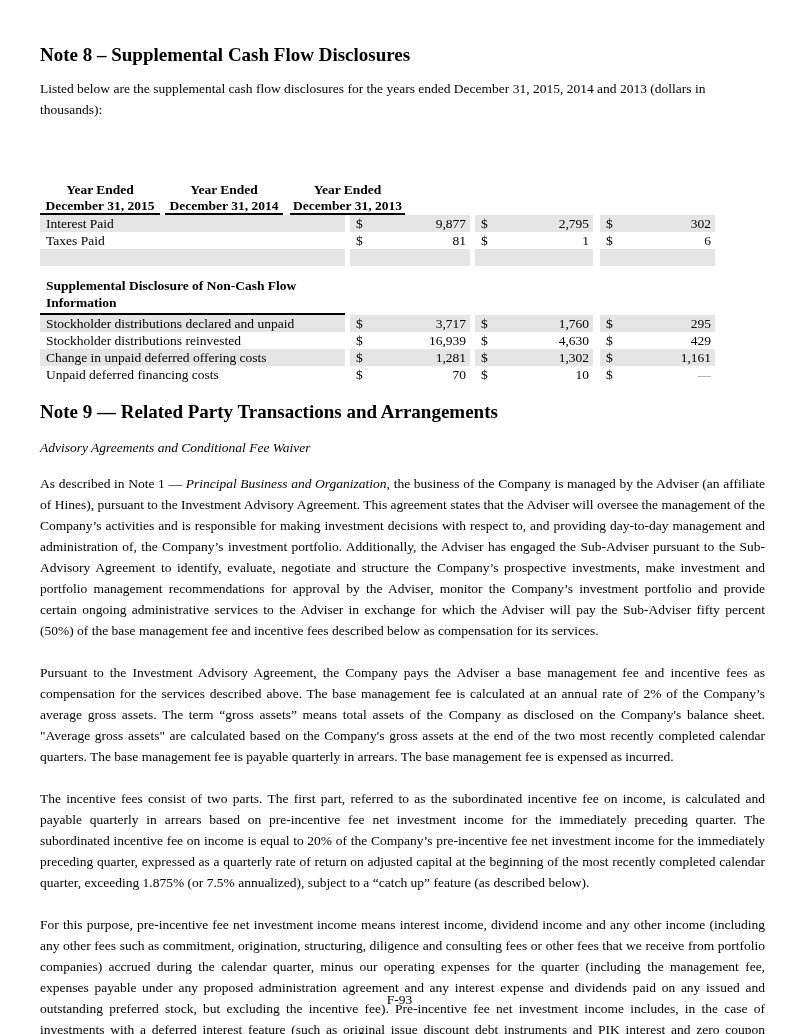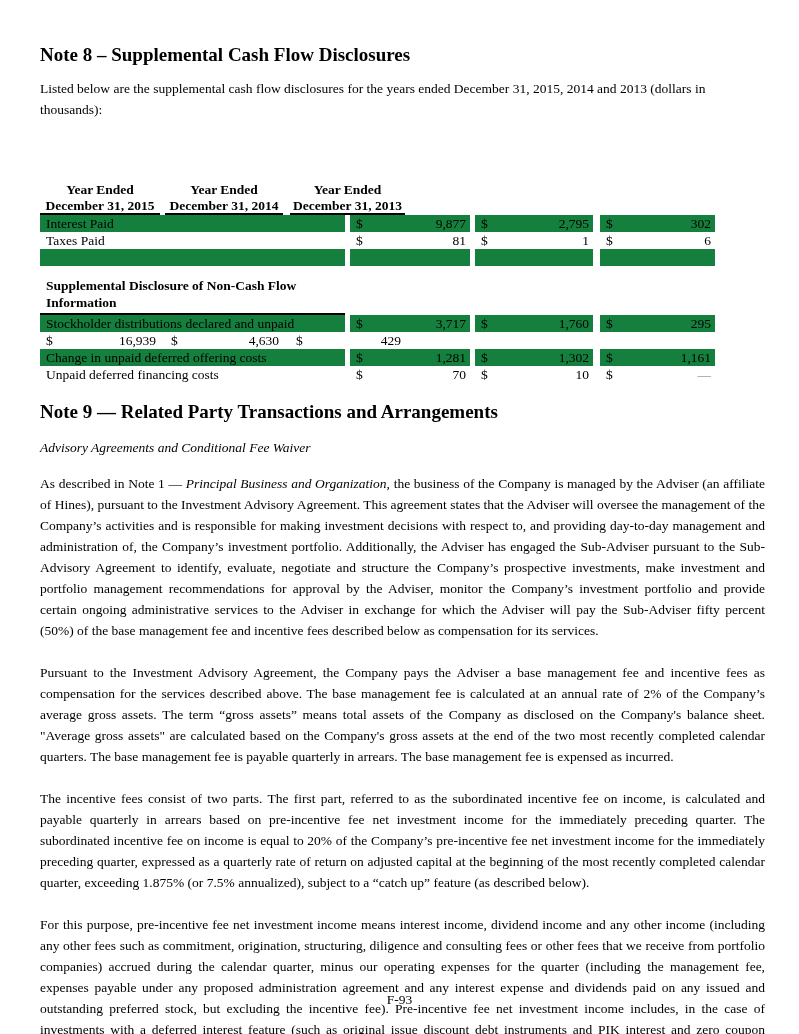--- a/index.html
+++ b/index.html
@@ -19,21 +19,21 @@
   .c-label{width:305px;box-sizing:border-box;padding-left:6px;margin-right:5px;}
   .c-val{width:120px;box-sizing:border-box;display:flex;justify-content:space-between;
          padding:0 4px 0 6px;margin-right:5px;}
   .c-val.v2014{width:118px;margin-right:7px;}
   .c-val.v2013{width:115px;margin-right:0;}
   .hdr .c-label{display:flex;align-items:flex-end;font-weight:bold;
                 border-bottom:2px solid #000;}
   .hdr .c-val{display:block;text-align:center;font-weight:bold;line-height:15.5px;
               padding:0;border-bottom:2px solid #000;margin-top:48px;}
   .data-row{min-height:17px;line-height:17px;}
-  .stripe .c-label,.stripe .c-val{background:#15803d;}
+  .stripe .c-label,.stripe .c-val{background:#e5e5e5;}
   .gap-row{height:8px;}
   .empty-stripe{height:17px;}
   .sec2-hdr{margin-top:0;}
   .sec2-hdr .c-label{font-weight:bold;line-height:16.5px;padding-top:4px;padding-bottom:2px;
                      border-bottom:2px solid #000;}
   .dash-val{color:#8a8a8a;}
   .footer{position:absolute;left:0;bottom:24px;width:799px;text-align:center;}
 </style>
 </head>
 <body>
@@ -118,20 +118,21 @@
         <span>$</span>
         <span>1,760</span>
       </div>
       <div class="c-val v2013">
         <span>$</span>
         <span>295</span>
       </div>
     </div>
 
     <div class="t-row data-row">
+      <div class="c-label">Stockholder distributions reinvested</div>
       <div class="c-val">
         <span>$</span>
         <span>16,939</span>
       </div>
       <div class="c-val v2014">
         <span>$</span>
         <span>4,630</span>
       </div>
       <div class="c-val v2013">
         <span>$</span>

